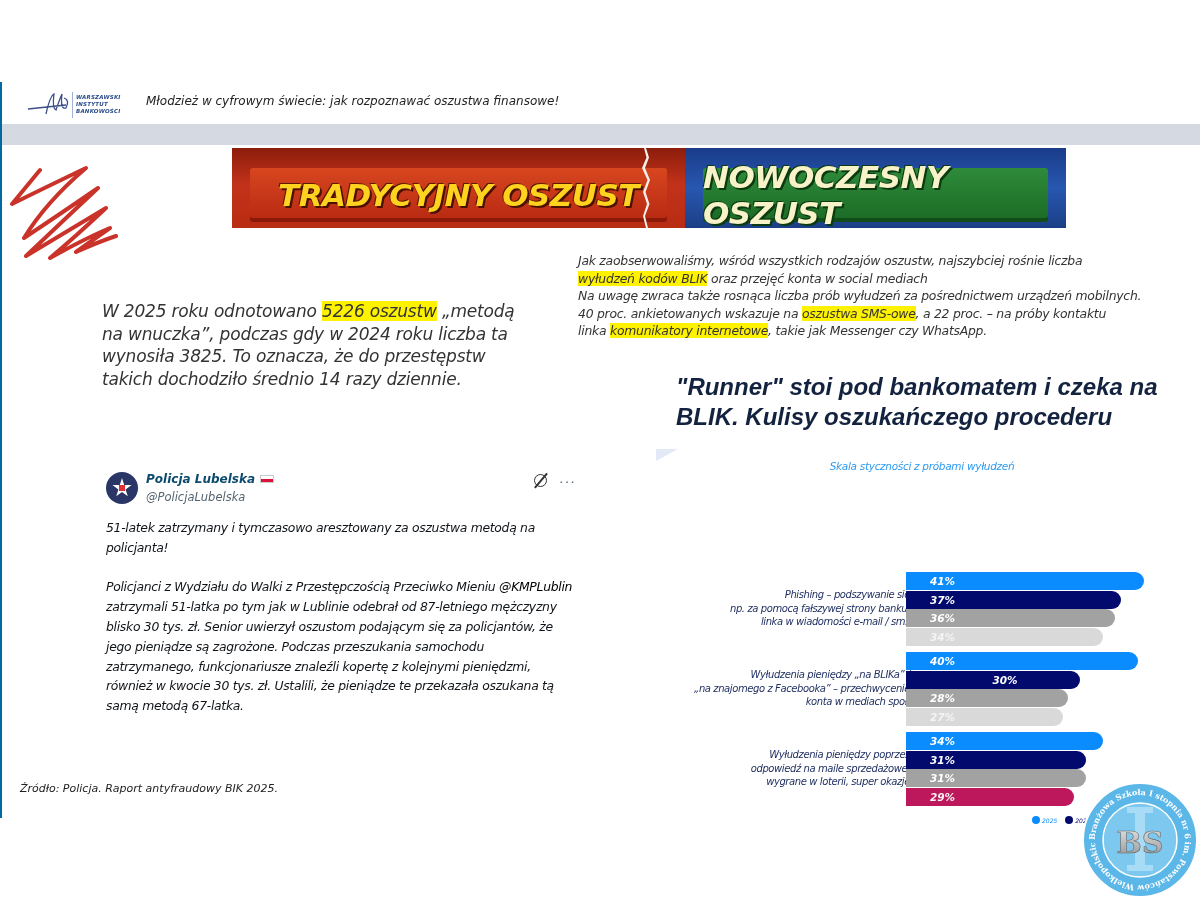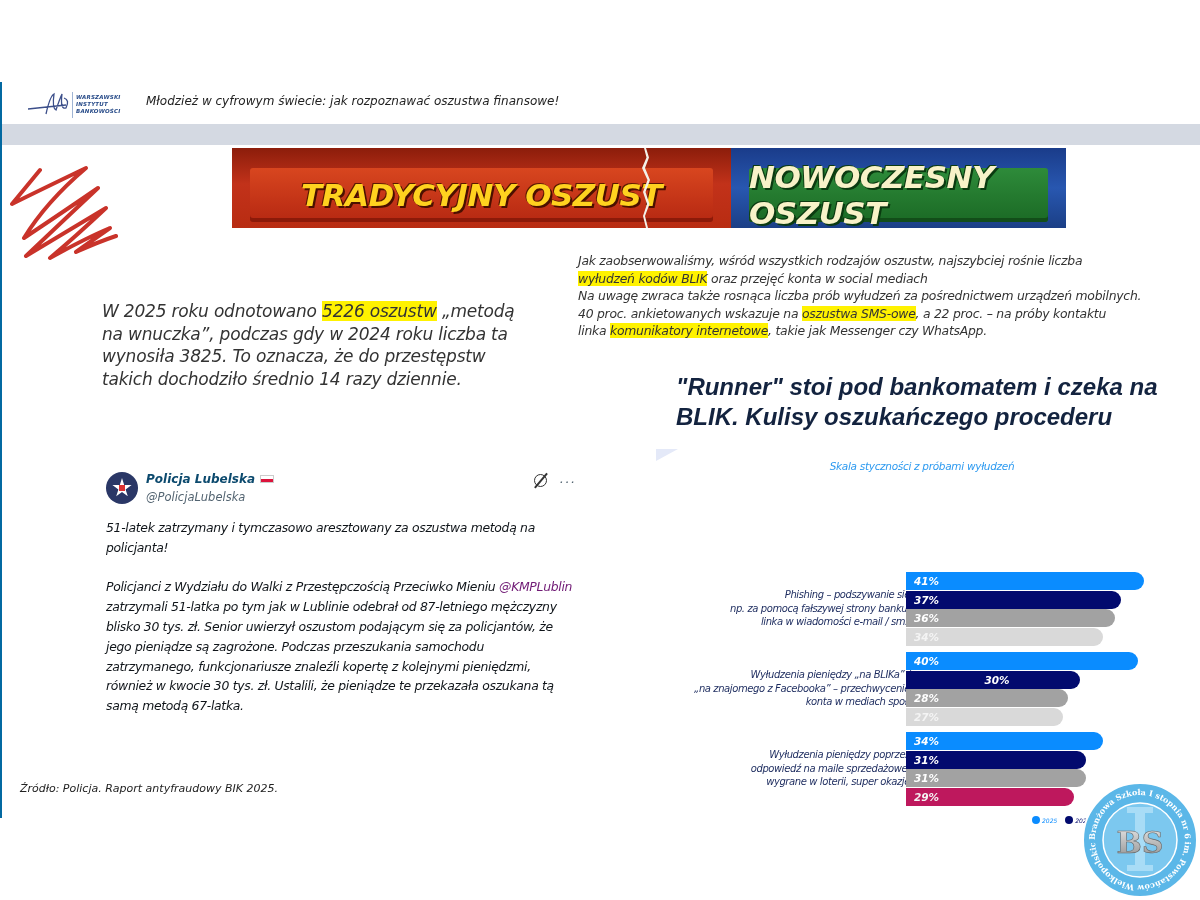--- a/index.html
+++ b/index.html
@@ -13,21 +13,21 @@
   .logo .scribble { position: absolute; left: 0; top: 2px; width: 46px; height: 28px; }
   .logo .divider { position: absolute; left: 46px; top: 4px; width: 1px; height: 26px; background: #9fb4d4; }
   .logo .logo-text { position: absolute; left: 50px; top: 6px; font-family: "DejaVu Sans", sans-serif; font-size: 5.5px; line-height: 7px; color: #2a4d8a; letter-spacing: 0.2px; font-weight: bold; }
   .header-title { position: absolute; left: 144px; top: 12px; font-family: "DejaVu Sans", sans-serif; font-size: 12px; color: #222; }
 
   .grey-band { position: absolute; left: 0; top: 42px; width: 1200px; height: 21px; background: #d4d9e2; }
 
   .scribble-red { position: absolute; left: 4px; top: 70px; width: 112px; height: 112px; }
 
   .banner { position: absolute; left: 230px; top: 66px; width: 834px; height: 80px; display: flex; overflow: hidden; }
-  .banner-left { width: 499px; height: 100%; background: linear-gradient(180deg, #8c1d0b 0%, #c2321a 45%, #b82c12 100%); position: relative; }
+  .banner-left { width: 453px; height: 100%; background: linear-gradient(180deg, #8c1d0b 0%, #c2321a 45%, #b82c12 100%); position: relative; }
   .banner-right { flex: 1; height: 100%; background: linear-gradient(180deg, #1a3c8a 0%, #2857b0 50%, #1b3f86 100%); position: relative; }
   .ribbon { position: absolute; left: 18px; right: 18px; top: 20px; height: 54px; border-radius: 3px; display: flex; align-items: center; justify-content: center; }
   .banner-left .ribbon { background: linear-gradient(180deg, #d8461f 0%, #b62812 100%); box-shadow: inset 0 -4px 0 #8c1a09; }
   .banner-right .ribbon { background: linear-gradient(180deg, #2e8b3a 0%, #1b6a25 100%); box-shadow: inset 0 -4px 0 #124d19; }
   .ribbon span { font-family: "DejaVu Sans", sans-serif; font-weight: bold; font-size: 31px; letter-spacing: -0.5px; text-shadow: 2px 2px 0 #4a1000, -1px -1px 0 #5a1a00; }
   .banner-left .ribbon span { color: #ffd21f; }
   .banner-right .ribbon span { color: #f8f2c8; text-shadow: 2px 2px 0 #0b3a10, -1px -1px 0 #0b3a10; }
   .tear { position: absolute; left: 410px; top: 0; width: 10px; height: 100%; background: #f3f0e8; clip-path: polygon(40% 0, 70% 12%, 30% 25%, 80% 40%, 35% 55%, 75% 70%, 30% 85%, 60% 100%, 40% 100%, 10% 85%, 50% 70%, 10% 55%, 55% 40%, 0% 25%, 45% 12%, 20% 0); }
 
   .right-intro { position: absolute; left: 576px; top: 170px; width: 624px; font-family: "DejaVu Sans", sans-serif; font-size: 12.4px; line-height: 17.6px; color: #333; letter-spacing: -0.25px; }
@@ -41,32 +41,32 @@
   .avatar-inner::after { content: ""; position: absolute; left: 7px; top: 7px; width: 6px; height: 6px; background: #d33; }
   .tw-name { position: absolute; left: 40px; top: 2px; font-family: "DejaVu Sans", sans-serif; font-weight: bold; font-size: 12px; color: #0c4a6e; display: flex; align-items: center; gap: 5px; }
   .flag { display: inline-block; width: 14px; height: 8px; background: linear-gradient(180deg, #fff 50%, #dc143c 50%); border: 0.5px solid #ccc; }
   .tw-handle { position: absolute; left: 40px; top: 20px; font-family: "DejaVu Sans", sans-serif; font-size: 11.5px; color: #536471; }
   .tw-icons { position: absolute; left: 428px; top: 4px; display: flex; gap: 12px; align-items: center; }
   .grok-icon { width: 13px; height: 13px; border: 1.6px solid #333; border-radius: 50%; position: relative; }
   .grok-icon::after { content: ""; position: absolute; left: 5px; top: -4px; width: 1.6px; height: 19px; background: #333; transform: rotate(40deg); }
   .more-icon { font-size: 14px; color: #536471; letter-spacing: 1px; line-height: 10px; }
   .tw-text { position: absolute; left: 0; top: 48px; width: 470px; font-family: "DejaVu Sans", sans-serif; font-size: 12.4px; line-height: 19.8px; color: #0f1419; letter-spacing: -0.3px; }
   .tw-text p { margin-bottom: 19.8px; }
-  .mention { color: #701a75; }
+  .mention { color: #000000; }
 
   .source { position: absolute; left: 18px; top: 700px; font-family: "DejaVu Sans", sans-serif; font-size: 11px; color: #222; }
 
   .article-title { position: absolute; left: 674px; top: 290px; width: 520px; font-family: "Liberation Sans", sans-serif; font-weight: bold; font-size: 24px; line-height: 30px; color: #13233f; }
   .corner-tri { position: absolute; left: 654px; top: 367px; width: 22px; height: 12px; background: #e4e9f8; clip-path: polygon(0 0, 100% 0, 0 100%); }
 
   .chart-title { position: absolute; left: 650px; top: 378px; width: 540px; text-align: center; font-family: "DejaVu Sans", sans-serif; font-size: 10.5px; color: #2d9af0; letter-spacing: -0.3px; }
 
   .chart { position: absolute; left: 650px; top: 400px; width: 550px; height: 270px; }
   .cat-label { position: absolute; right: 292px; width: 260px; text-align: right; font-family: "DejaVu Sans", sans-serif; font-size: 10px; line-height: 13.5px; color: #1c2b5e; letter-spacing: -0.4px; }
-  .bar { position: absolute; left: 254px; height: 18px; border-radius: 0 9px 9px 0; font-family: "DejaVu Sans", sans-serif; font-weight: bold; font-size: 10.5px; color: #fff; line-height: 18px; padding-left: 8px; }
+  .bar { position: absolute; left: 254px; height: 18px; border-radius: 0 9px 9px 0; font-family: "DejaVu Sans", sans-serif; font-weight: bold; font-size: 10.5px; color: #fff; line-height: 18px; padding-left: 24px; }
   .legend { position: absolute; left: 1030px; top: 734px; display: flex; gap: 8px; align-items: center; font-family: "DejaVu Sans", sans-serif; font-size: 6px; }
   .legend-item { display: flex; align-items: center; gap: 2px; }
   .legend-dot { width: 8px; height: 8px; border-radius: 50%; }
 
   .school-logo { position: absolute; left: 1081px; top: 781px; width: 118px; height: 118px; }
 </style>
 </head>
 <body>
 
 <div class="slide">

